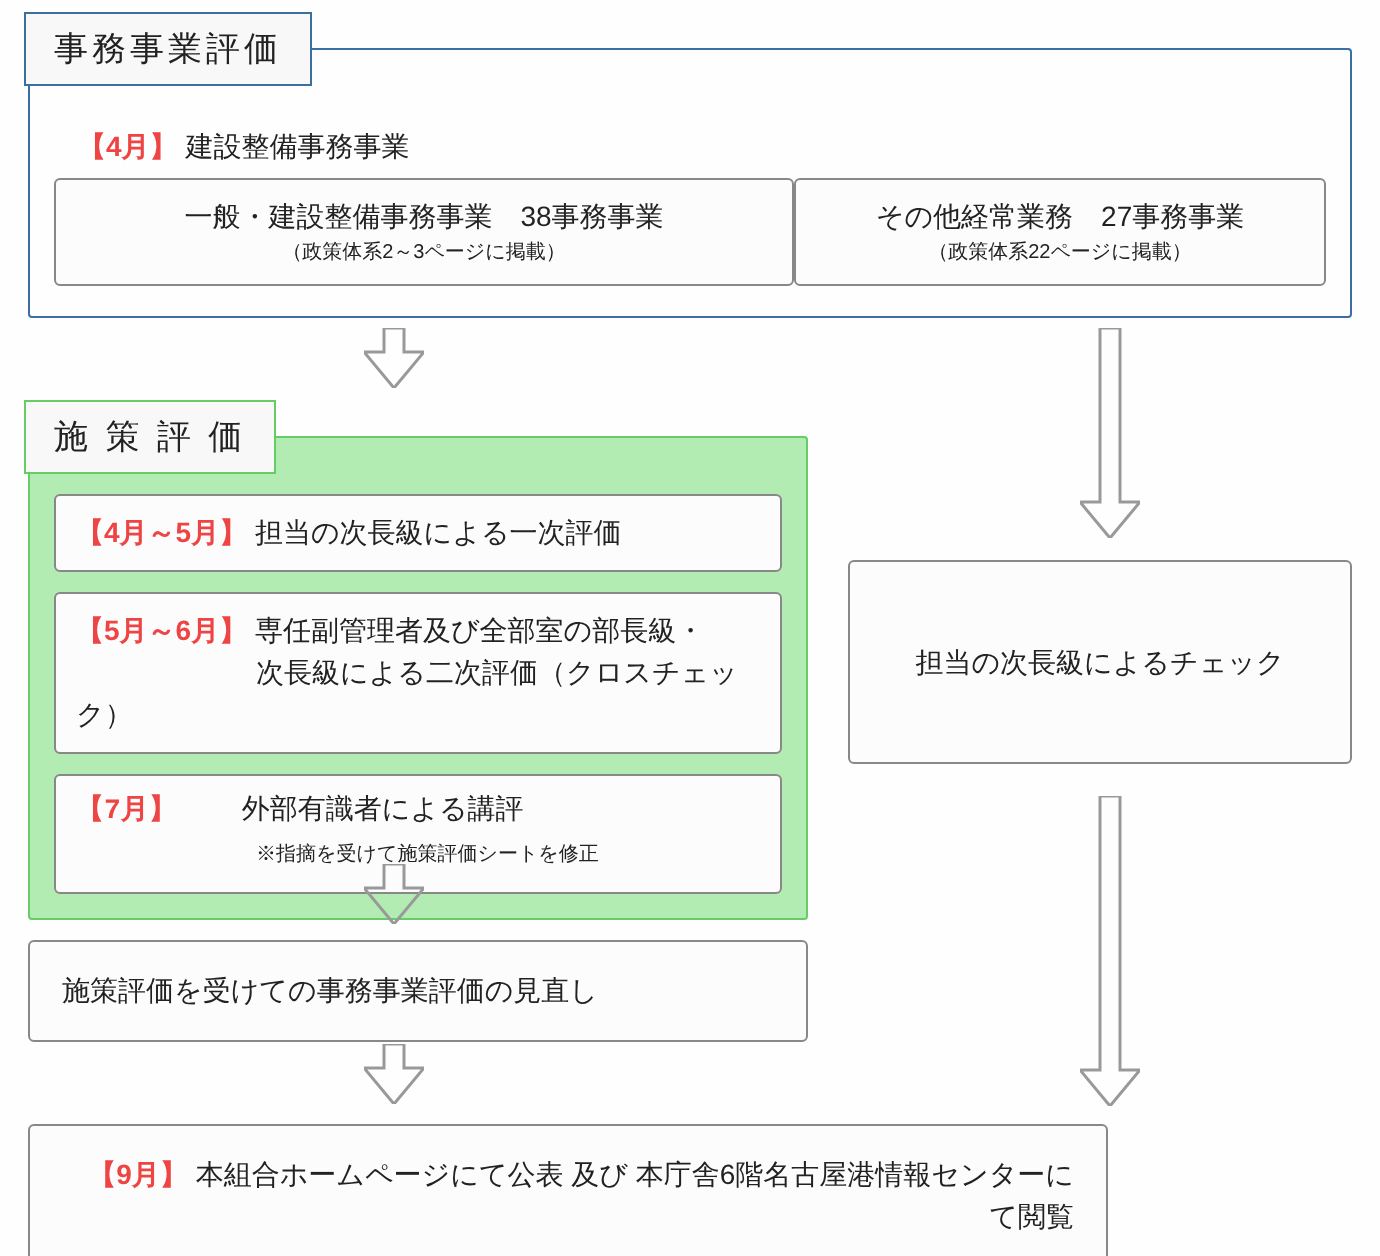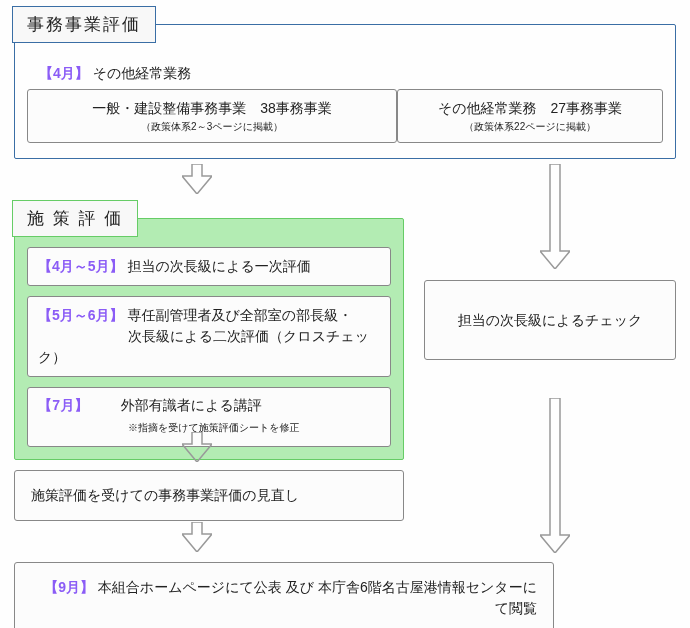--- a/index.html
+++ b/index.html
@@ -31,35 +31,35 @@
   .green-border { border-color: #66cc66; }
   .green-fill { background: #b3ecb3; }
   .plain-box {
     border: 1px solid #888;
     border-radius: 3px;
     background: #fcfcfc;
     padding: 8px 10px;
     text-align: center;
     line-height: 1.5;
   }
-  .tag { color: #8b5cf6; font-weight: bold; }
+  .tag { color: #ef4444; font-weight: bold; }
   .small { font-size: 10px; }
   .arrow-down {
     position: absolute;
   }
   .arrow-down svg { display: block; }
 </style>
 </head>
 <body>
 
 <div class="section-title blue-border" style="left:12px; top:6px;">事務事業評価</div>
 <div class="section-box blue-border" style="left:14px; top:24px; width:662px; height:135px;">
   <div style="text-align:left; margin:0 0 6px 12px;">
     <span class="tag">【4月】</span>
-    <span>その他経常業務</span>
+    <span>建設整備事務事業</span>
   </div>
   <div style="display:flex; ">
     <div class="plain-box" style="flex:0 0 370px;">
       <div>一般・建設整備事務事業　38事務事業</div>
       <div class="small">（政策体系2～3ページに掲載）</div>
     </div>
     <div class="plain-box" style="flex:1;">
       <div>その他経常業務　27事務事業</div>
       <div class="small">（政策体系22ページに掲載）</div>
     </div>
@@ -88,21 +88,21 @@
     <span>専任副管理者及び全部室の部長級・</span><br>
     <span style="margin-left:90px;">次長級による二次評価（クロスチェック）</span>
   </div>
   <div class="plain-box" style="text-align:left;font-family:Liberation Mono, monospace;">
     <span class="tag">【7月】</span>
     <span style="margin-left:24px;">外部有識者による講評</span><br>
     <span class="small" style="margin-left:90px;">※指摘を受けて施策評価シートを修正</span>
   </div>
 </div>
 
-<div class="plain-box" style="position:absolute; left:424px; top:280px; width:252px; height:80px; display:flex; align-items:center; justify-content:center;">
+<div class="plain-box" style="position:absolute; left:424px; top:280px; width:252px; height:102px; display:flex; align-items:center; justify-content:center;">
   <span>担当の次長級によるチェック</span>
 </div>
 
 <div class="arrow-down" style="left:182px; top:432px;">
   <svg width="30" height="30">
       <path d="M10 0 L10 12 L0 12 L15 30 L30 12 L20 12 L20 0 Z" fill="none" stroke="#999" stroke-width="1.5"></path>
     </svg>
 </div>
 <div class="arrow-down" style="left:540px; top:398px;">
   <svg width="30" height="155">

